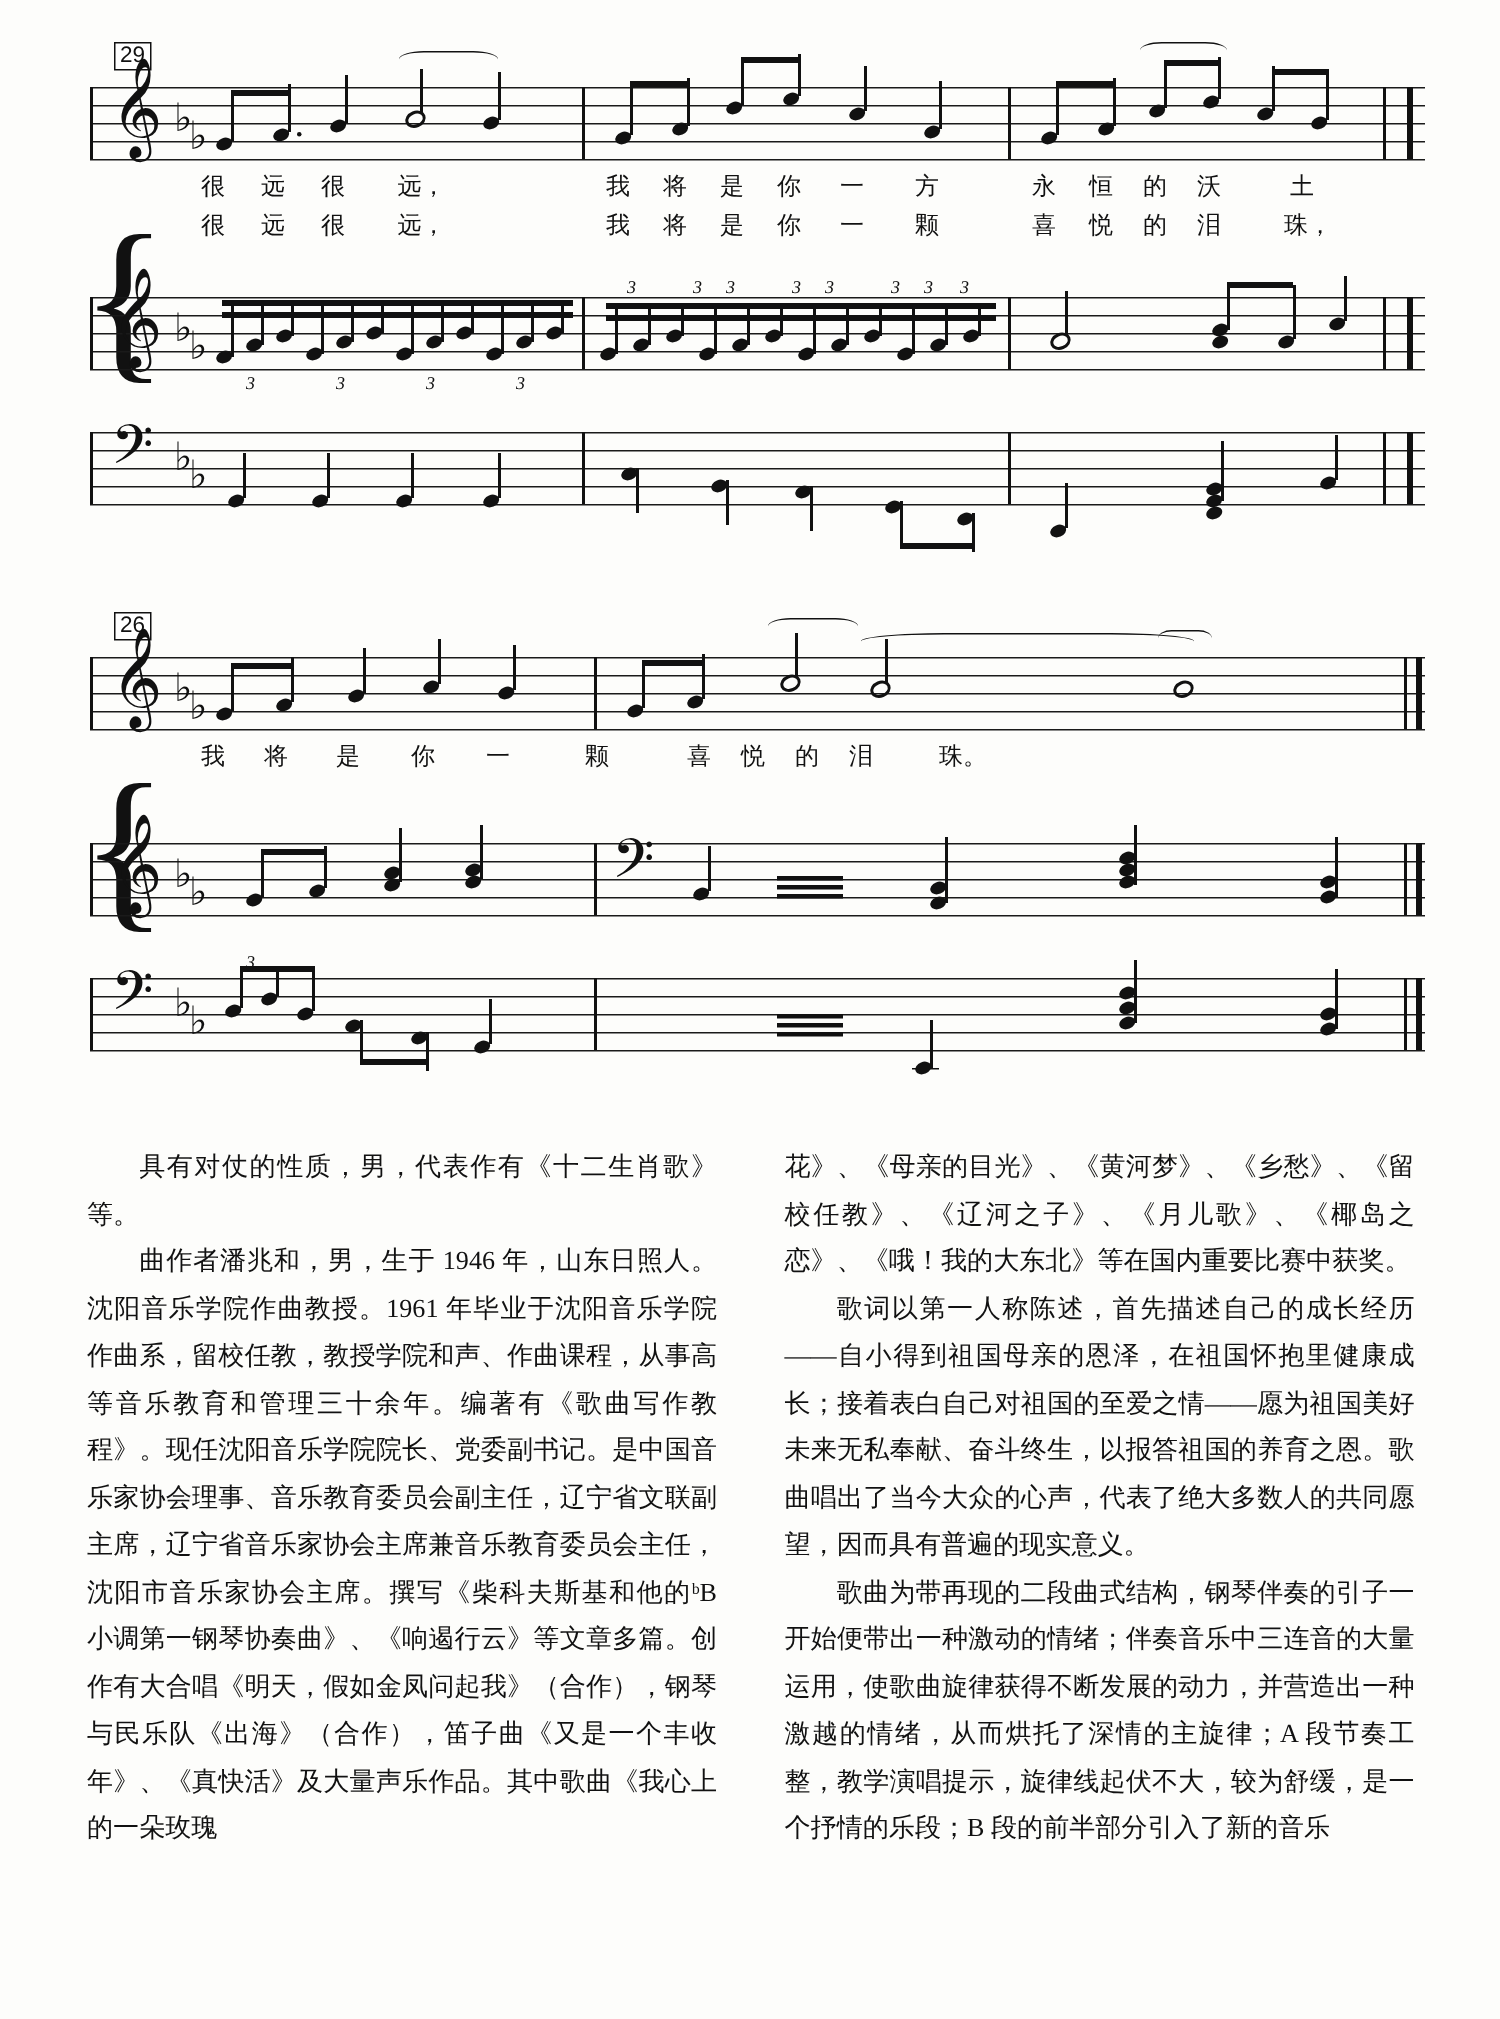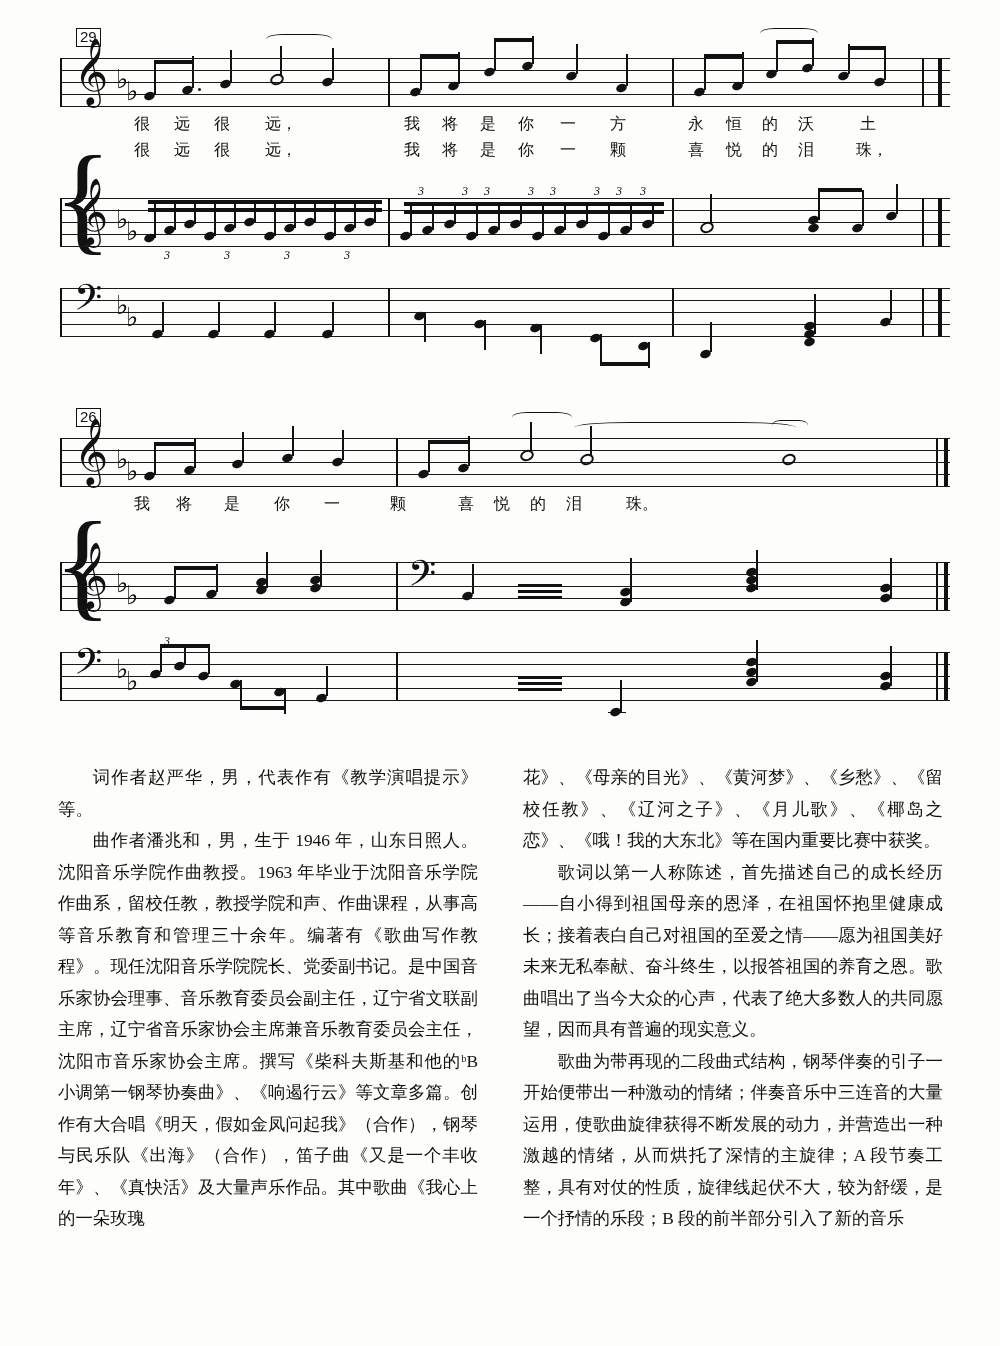--- a/index.html
+++ b/index.html
@@ -599,23 +599,23 @@
       <div class="nh" style="left:686px;top:26px;"></div>
       <div class="stem" style="left:696px;top:-12px;height:42px;"></div>
       <div class="nh" style="left:820px;top:20px;"></div>
       <div class="nh" style="left:820px;top:30px;"></div>
       <div class="stem" style="left:830px;top:-6px;height:40px;"></div>
     </div>
   </div>
 
   <div class="article">
     <div class="col left">
-      <p class="para">词作者赵严华，男，代表作有《教学演唱提示》等。</p>
-      <p class="para">曲作者潘兆和，男，生于 1946 年，山东日照人。沈阳音乐学院作曲教授。1963 年毕业于沈阳音乐学院作曲系，留校任教，教授学院和声、作曲课程，从事高等音乐教育和管理三十余年。编著有《歌曲写作教程》。现任沈阳音乐学院院长、党委副书记。是中国音乐家协会理事、音乐教育委员会副主任，辽宁省文联副主席，辽宁省音乐家协会主席兼音乐教育委员会主任，沈阳市音乐家协会主席。撰写《柴科夫斯基和他的ᵇB 小调第一钢琴协奏曲》、《响遏行云》等文章多篇。创作有大合唱《明天，假如金凤问起我》（合作），钢琴与民乐队《出海》（合作），笛子曲《又是一个丰收年》、《真快活》及大量声乐作品。其中歌曲《我心上的一朵玫瑰</p>
+      <p class="para">具有对仗的性质，男，代表作有《十二生肖歌》等。</p>
+      <p class="para">曲作者潘兆和，男，生于 1946 年，山东日照人。沈阳音乐学院作曲教授。1961 年毕业于沈阳音乐学院作曲系，留校任教，教授学院和声、作曲课程，从事高等音乐教育和管理三十余年。编著有《歌曲写作教程》。现任沈阳音乐学院院长、党委副书记。是中国音乐家协会理事、音乐教育委员会副主任，辽宁省文联副主席，辽宁省音乐家协会主席兼音乐教育委员会主任，沈阳市音乐家协会主席。撰写《柴科夫斯基和他的ᵇB 小调第一钢琴协奏曲》、《响遏行云》等文章多篇。创作有大合唱《明天，假如金凤问起我》（合作），钢琴与民乐队《出海》（合作），笛子曲《又是一个丰收年》、《真快活》及大量声乐作品。其中歌曲《我心上的一朵玫瑰</p>
     </div>
     <div class="col right">
       <p class="para cont">花》、《母亲的目光》、《黄河梦》、《乡愁》、《留校任教》、《辽河之子》、《月儿歌》、《椰岛之恋》、《哦！我的大东北》等在国内重要比赛中获奖。</p>
       <p class="para">歌词以第一人称陈述，首先描述自己的成长经历——自小得到祖国母亲的恩泽，在祖国怀抱里健康成长；接着表白自己对祖国的至爱之情——愿为祖国美好未来无私奉献、奋斗终生，以报答祖国的养育之恩。歌曲唱出了当今大众的心声，代表了绝大多数人的共同愿望，因而具有普遍的现实意义。</p>
-      <p class="para">歌曲为带再现的二段曲式结构，钢琴伴奏的引子一开始便带出一种激动的情绪；伴奏音乐中三连音的大量运用，使歌曲旋律获得不断发展的动力，并营造出一种激越的情绪，从而烘托了深情的主旋律；A 段节奏工整，具有对仗的性质，旋律线起伏不大，较为舒缓，是一个抒情的乐段；B 段的前半部分引入了新的音乐</p>
+      <p class="para">歌曲为带再现的二段曲式结构，钢琴伴奏的引子一开始便带出一种激动的情绪；伴奏音乐中三连音的大量运用，使歌曲旋律获得不断发展的动力，并营造出一种激越的情绪，从而烘托了深情的主旋律；A 段节奏工整，教学演唱提示，旋律线起伏不大，较为舒缓，是一个抒情的乐段；B 段的前半部分引入了新的音乐</p>
     </div>
   </div>
 
 </div>
 
 </body></html>

